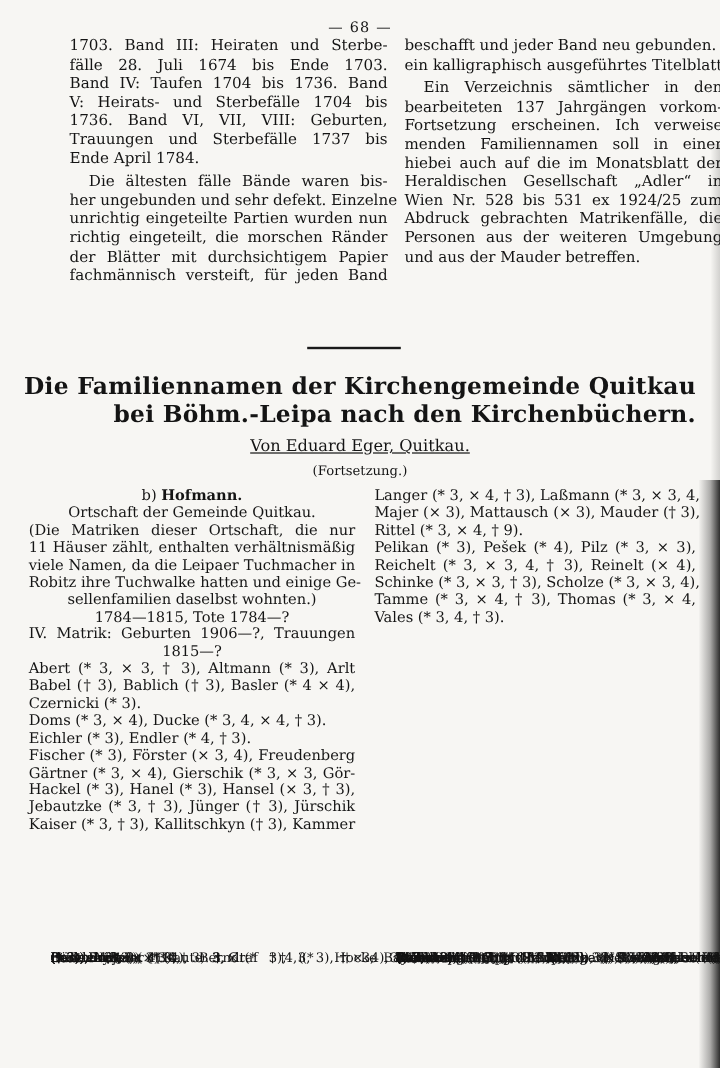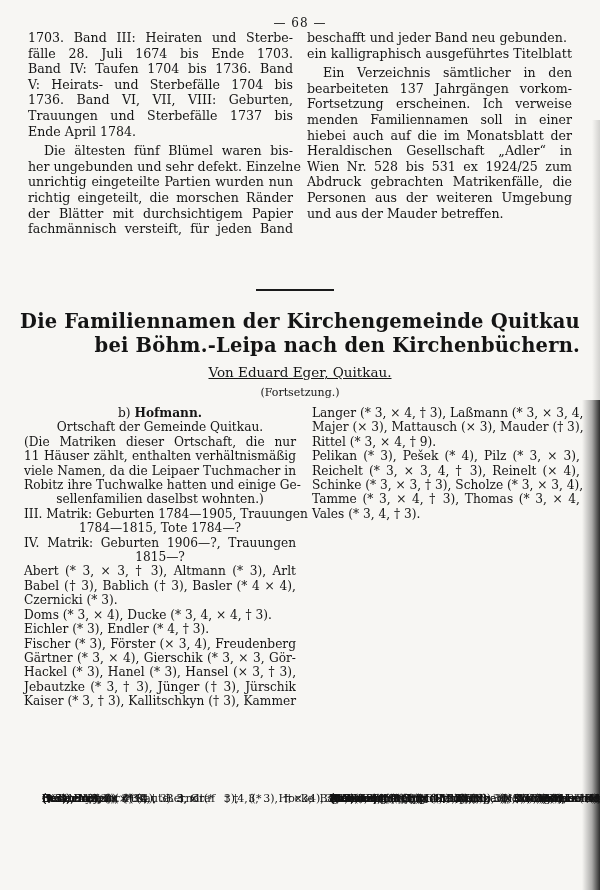--- a/index.html
+++ b/index.html
@@ -11,20 +11,21 @@
       position: relative;
     }
     .page { position: absolute; left: 0; top: 0; width: 600px; height: 890px; }
     .pagenum {
       position: absolute; top: 16px; left: 0; width: 600px; text-align: center;
       font-size: 12px; letter-spacing: 1px;
     }
     .col {
       position: absolute; font-size: 12.6px; line-height: 15.6px;
       text-align: justify;
+      margin-left: 30px;
     }
     .col .ln { display: block; white-space: nowrap; text-align-last: justify; }
     .col .ln.last { text-align-last: left; }
     .col .ind { text-indent: 16px; }
     .top-left { left: 28px; top: 30px; width: 265px; }
     .top-right { left: 307px; top: 30px; width: 265px; }
     .rule {
       position: absolute; left: 256px; top: 289px; width: 78px; height: 2px; background: #1a1a1a;
     }
     .title {
@@ -66,21 +67,21 @@
 
   <div class="col top-left">
     <span class="ln">1703. Band III: Heiraten und Sterbe-</span>
     <span class="ln">fälle 28. Juli 1674 bis Ende 1703.</span>
     <span class="ln">Band IV: Taufen 1704 bis 1736. Band</span>
     <span class="ln">V: Heirats- und Sterbefälle 1704 bis</span>
     <span class="ln">1736. Band VI, VII, VIII: Geburten,</span>
     <span class="ln">Trauungen und Sterbefälle 1737 bis</span>
     <span class="ln last">Ende April 1784.</span>
     <div style="height:4px"></div>
-    <span class="ln ind">Die ältesten fünf Blümel waren bis-</span>
+    <span class="ln ind">Die ältesten fälle Bände waren bis-</span>
     <span class="ln">her ungebunden und sehr defekt. Einzelne</span>
     <span class="ln">unrichtig eingeteilte Partien wurden nun</span>
     <span class="ln">richtig eingeteilt, die morschen Ränder</span>
     <span class="ln">der Blätter mit durchsichtigem Papier</span>
     <span class="ln">fachmännisch versteift, für jeden Band</span>
   </div>
 
   <div class="col top-right">
     <span class="ln last">beschafft und jeder Band neu gebunden.</span>
     <span class="ln">ein kalligraphisch ausgeführtes Titelblatt</span>
@@ -119,23 +120,20 @@
         </span>
       <span class="entry">
           <span class="l">viele Namen, da die Leipaer Tuchmacher in</span>
         </span>
       <span class="entry">
           <span class="l">Robitz ihre Tuchwalke hatten und einige Ge-</span>
         </span>
       <span class="center">sellenfamilien daselbst wohnten.)</span>
     </div>
     <div>
-      <span class="entry">
-          <span class="l">III. Matrik: Geburten 1784—1905, Trauungen</span>
-        </span>
       <span class="center">1784—1815, Tote 1784—?</span>
     </div>
     <div>
       <span class="entry">
           <span class="l">IV. Matrik: Geburten 1906—?, Trauungen</span>
         </span>
       <span class="center">1815—?</span>
     </div>
 
     <div class="entry">

